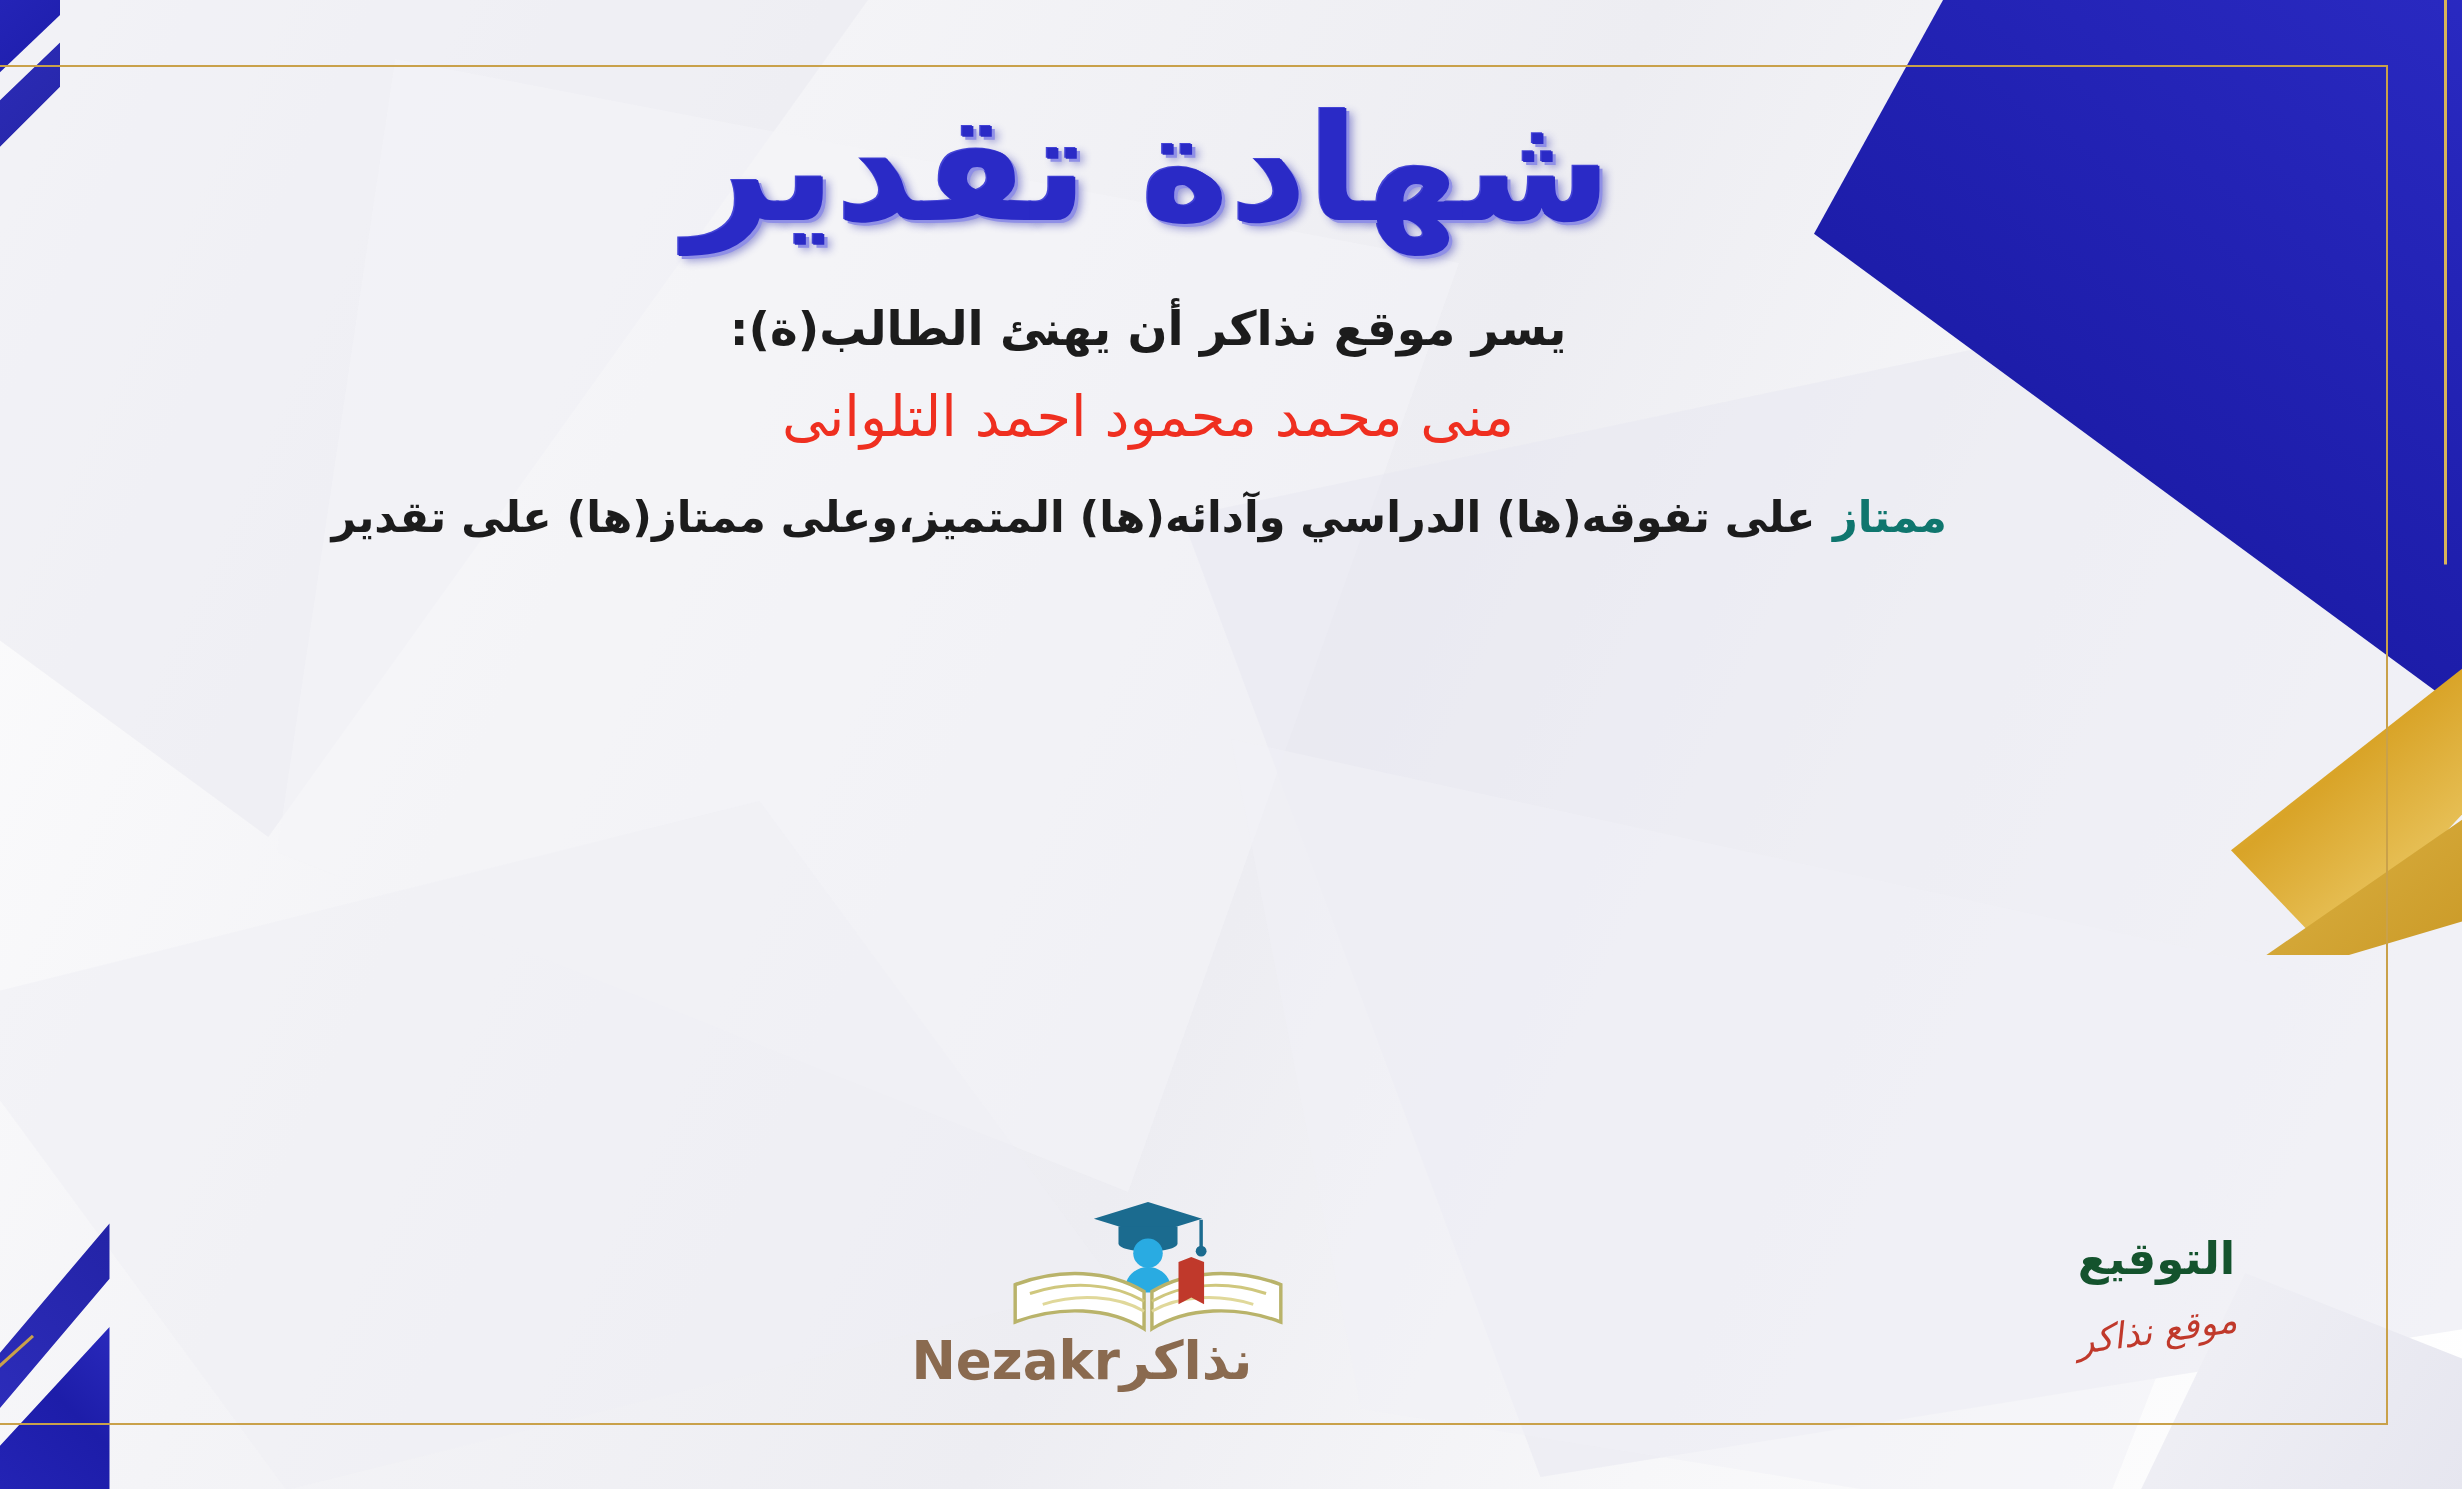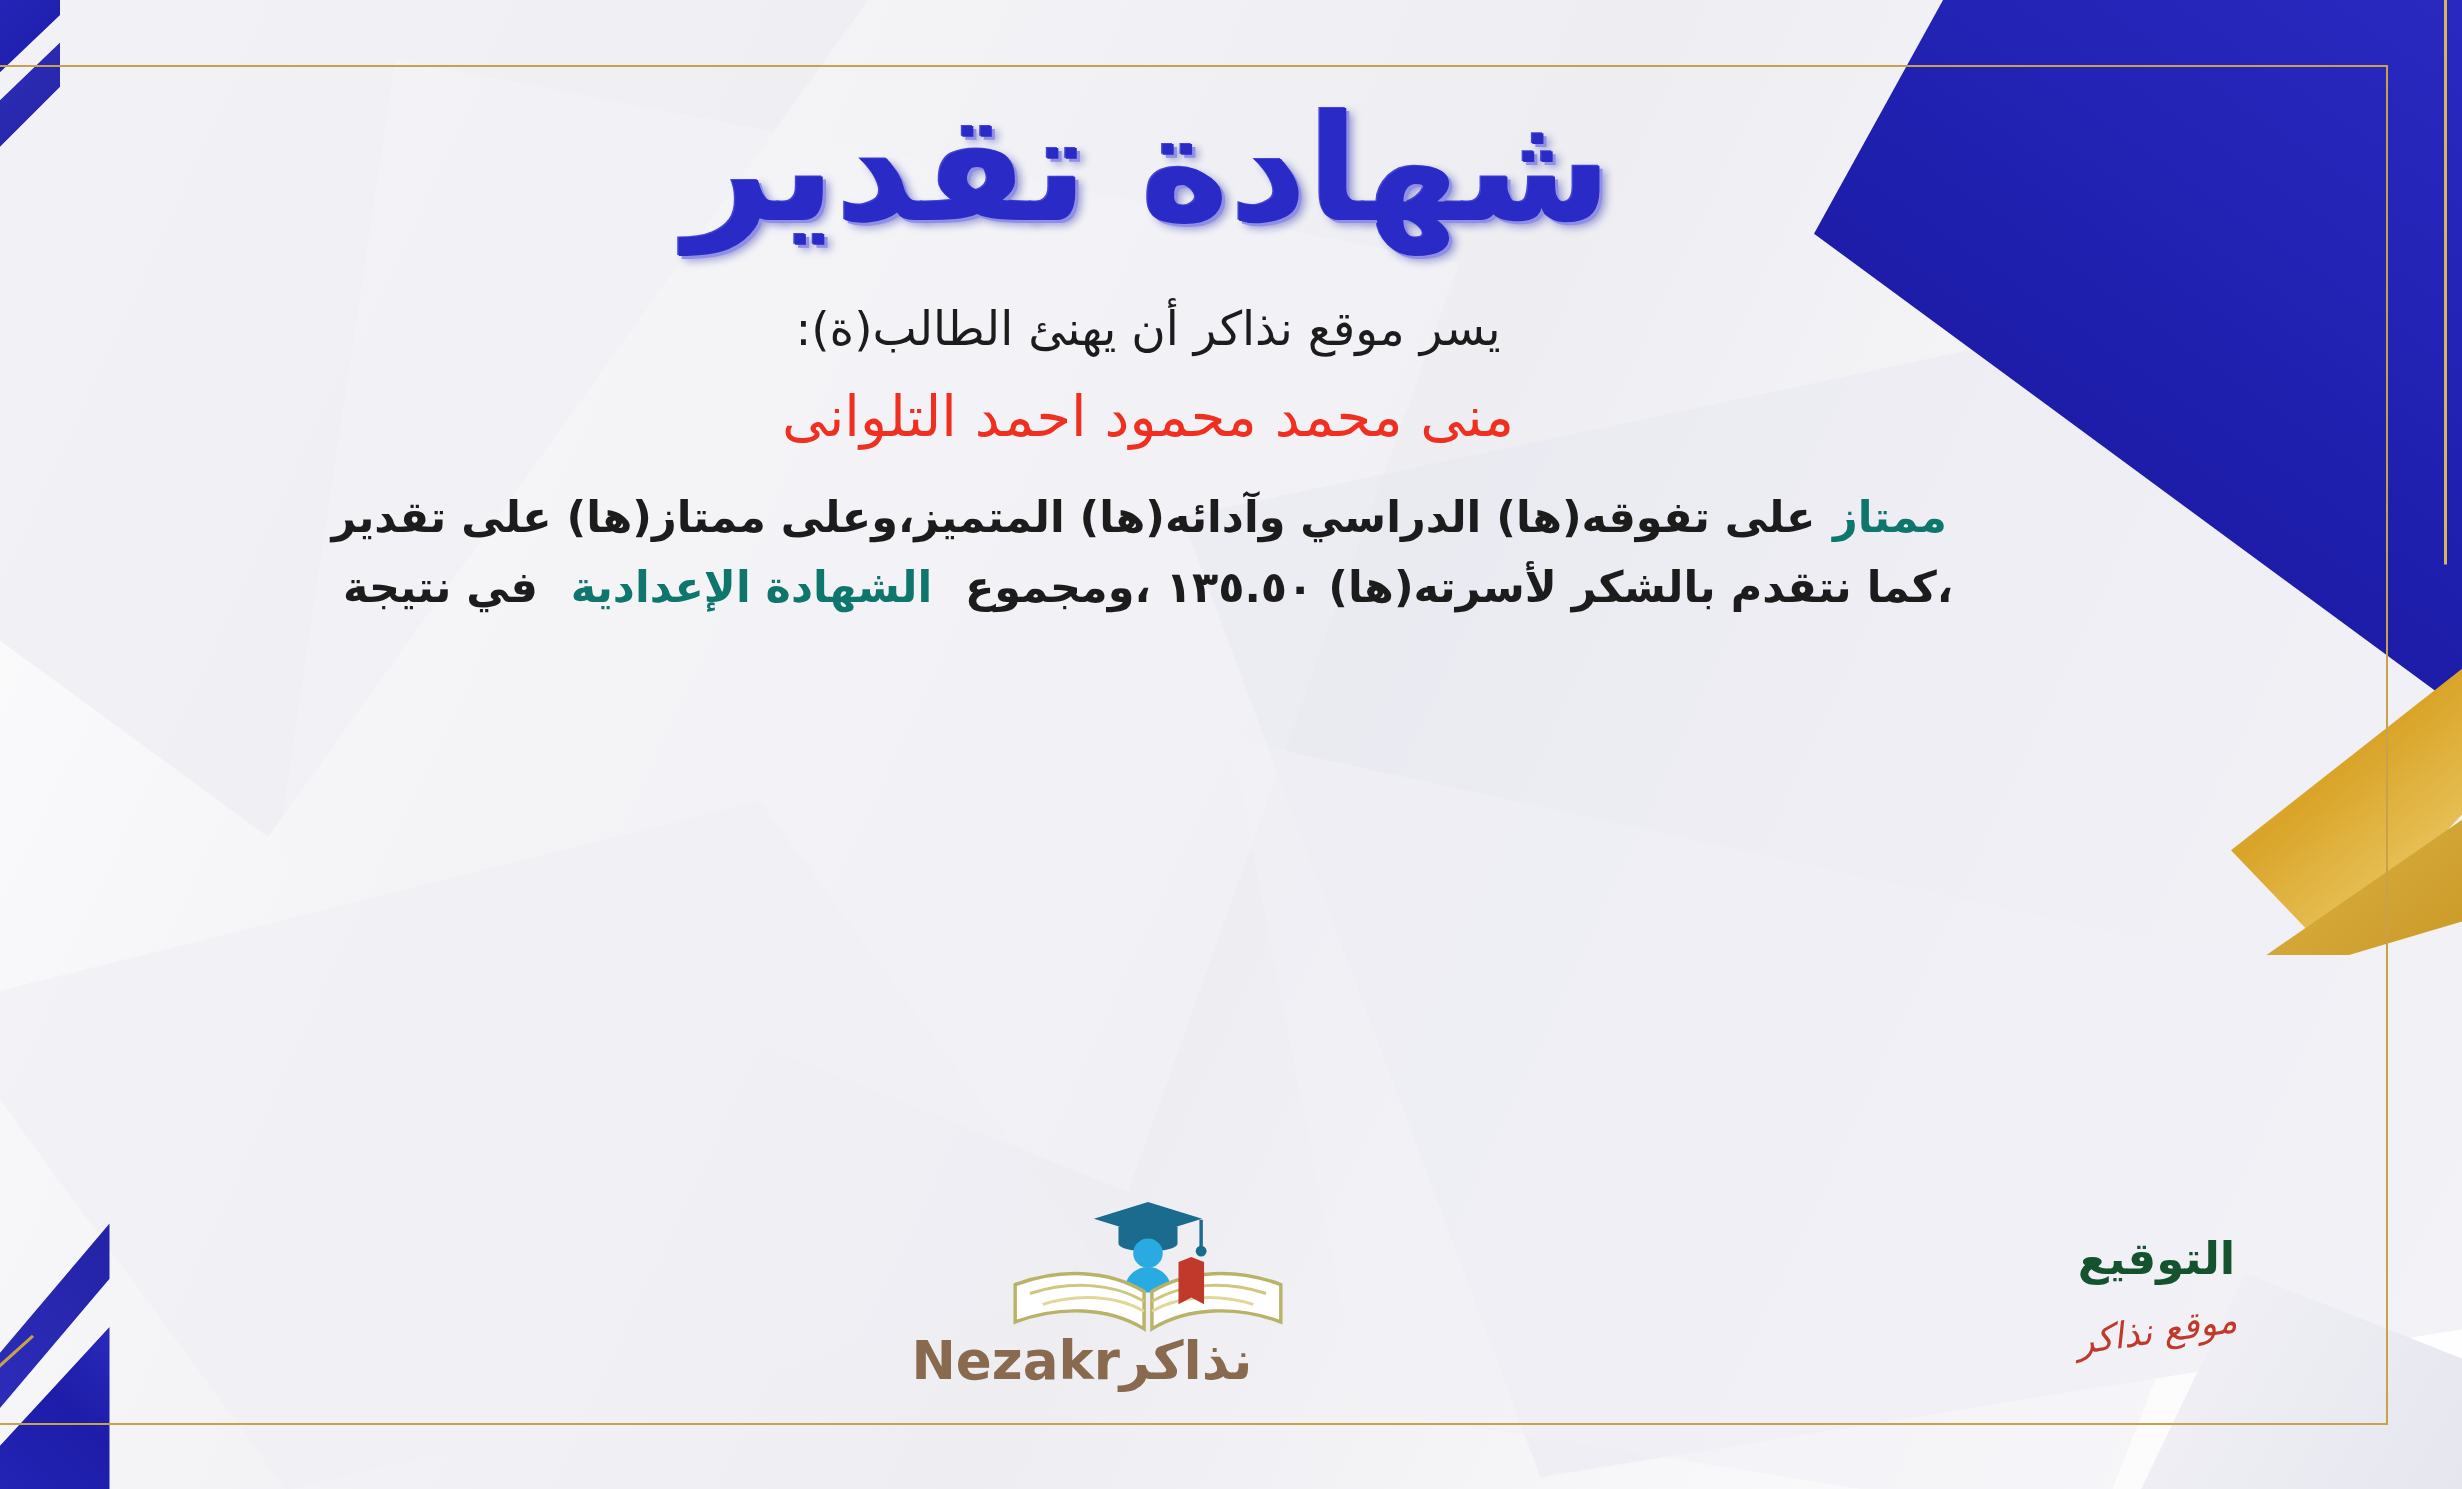--- a/index.html
+++ b/index.html
@@ -181,21 +181,21 @@
       5.9px 4.9px 8.9px rgba(40,40,170,.45),
       -1.5px -1.5px 0 #4646d8;
     transform: scaleX(1.02);
     white-space: nowrap;
   }
 
   .intro-line {
     margin-top: 54px;
     font-size: 47px;
     color: #1c1c1c;
-    font-weight: 400;
+    font-weight: 700;
     text-align: center;
   }
 
   .student-name {
     margin-top: 27.6px;
     font-size: 56px;
     font-weight: normal;
     color: #ef2f20;
     text-align: center;
   }
@@ -303,27 +303,20 @@
     <div class="title">شهادة تقدير</div>
 
     <div class="intro-line">يسر موقع نذاكر أن يهنئ الطالب(ة):</div>
 
     <div class="student-name">منى محمد محمود احمد التلوانى</div>
 
     <div class="body-block">
       <div class="p-first">
         <span class="em">ممتاز</span><span>على تفوقه(ها) الدراسي وآدائه(ها) المتميز،وعلى ممتاز(ها) على تقدير</span>
       </div>
-      <div class="p-first">
-        <span>،كما نتقدم بالشكر لأسرته(ها)</span>
-        <span>١٣٥.٥٠</span>
-        <span>،ومجموع</span>
-        <span class="em">الشهادة الإعدادية</span>
-        <span>في نتيجة</span>
-      </div>
     </div>
 
     <div class="footer">
 
       <div class="signature">
         <div class="signature-label">التوقيع</div>
         <div class="signature-script">موقع نذاكر</div>
       </div>
 
       <div class="logo">

